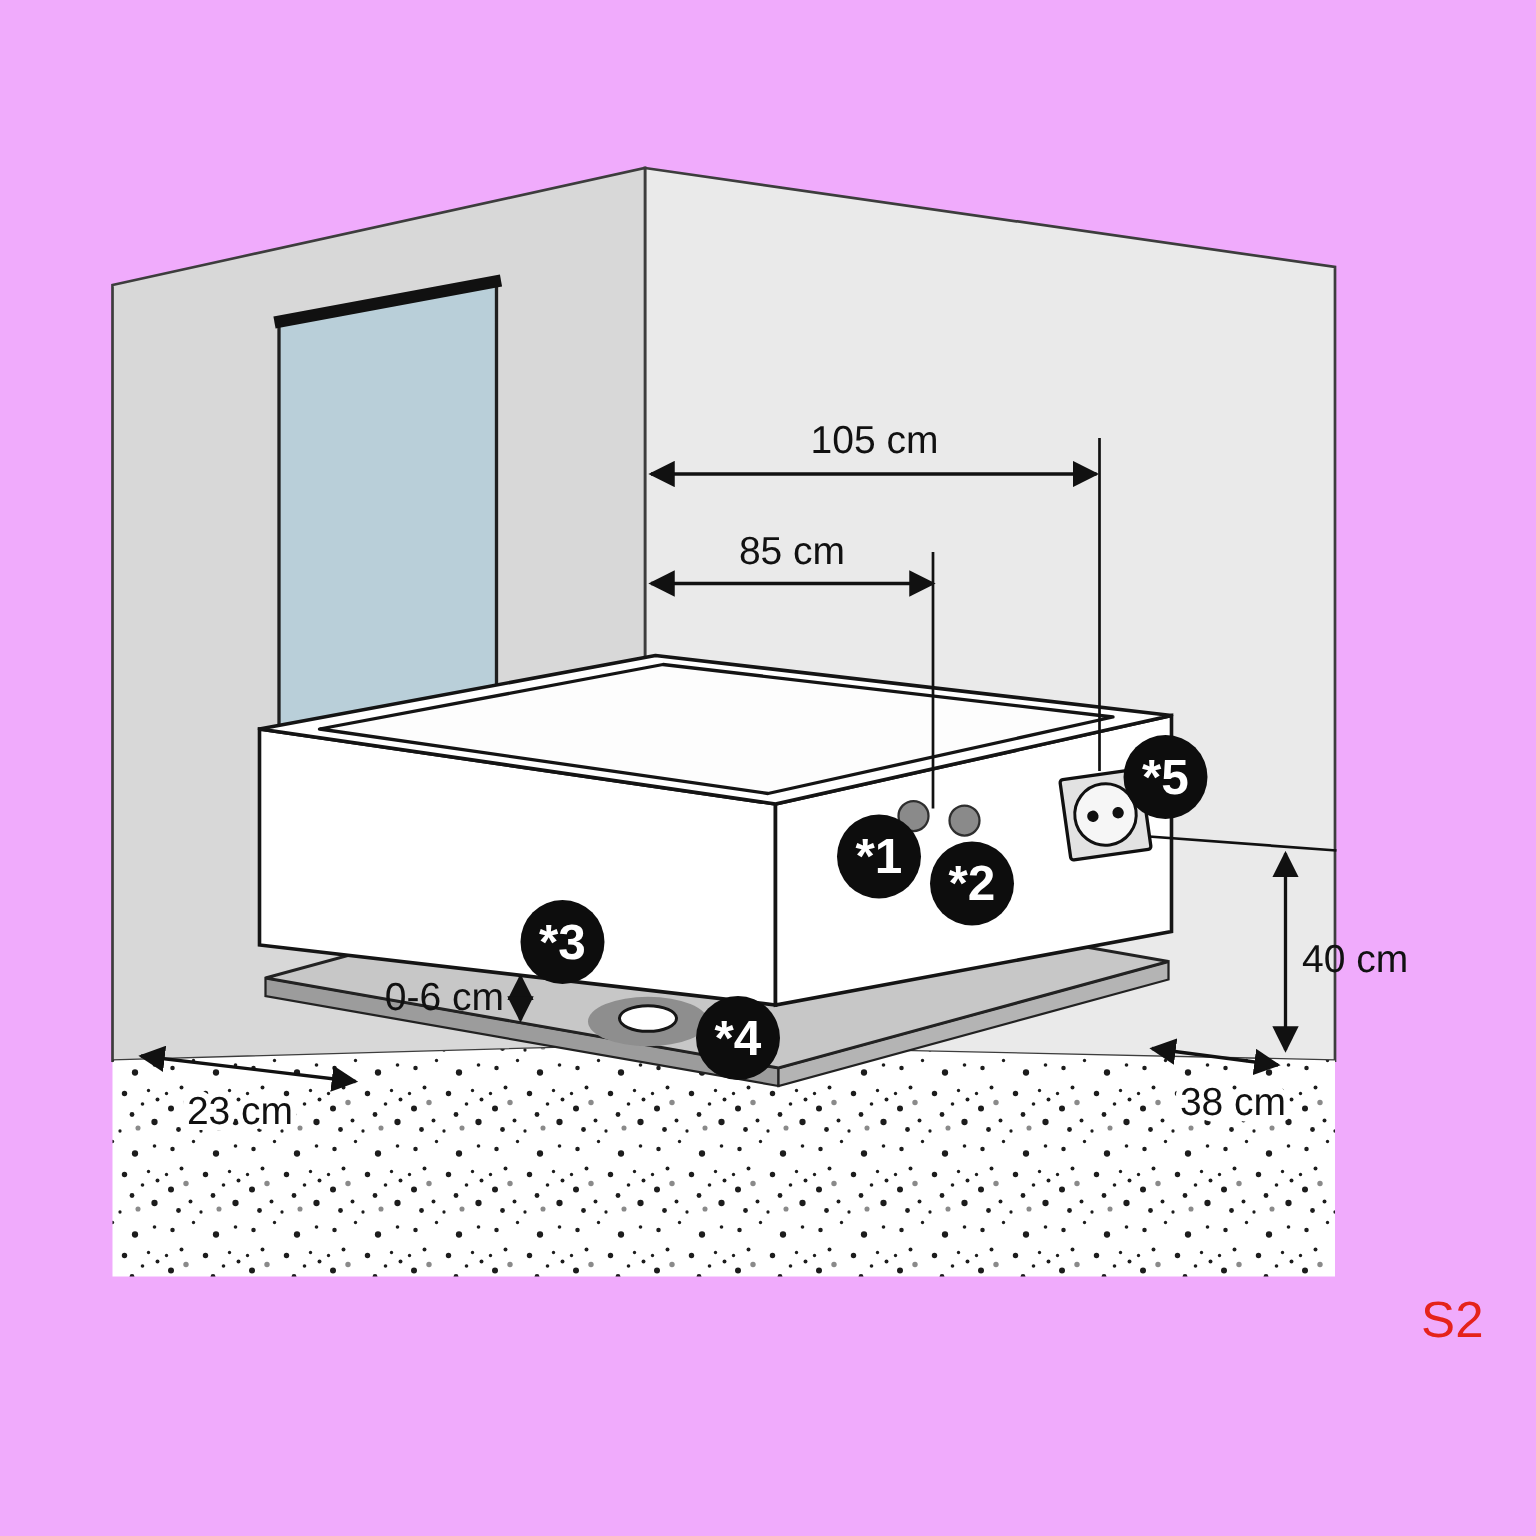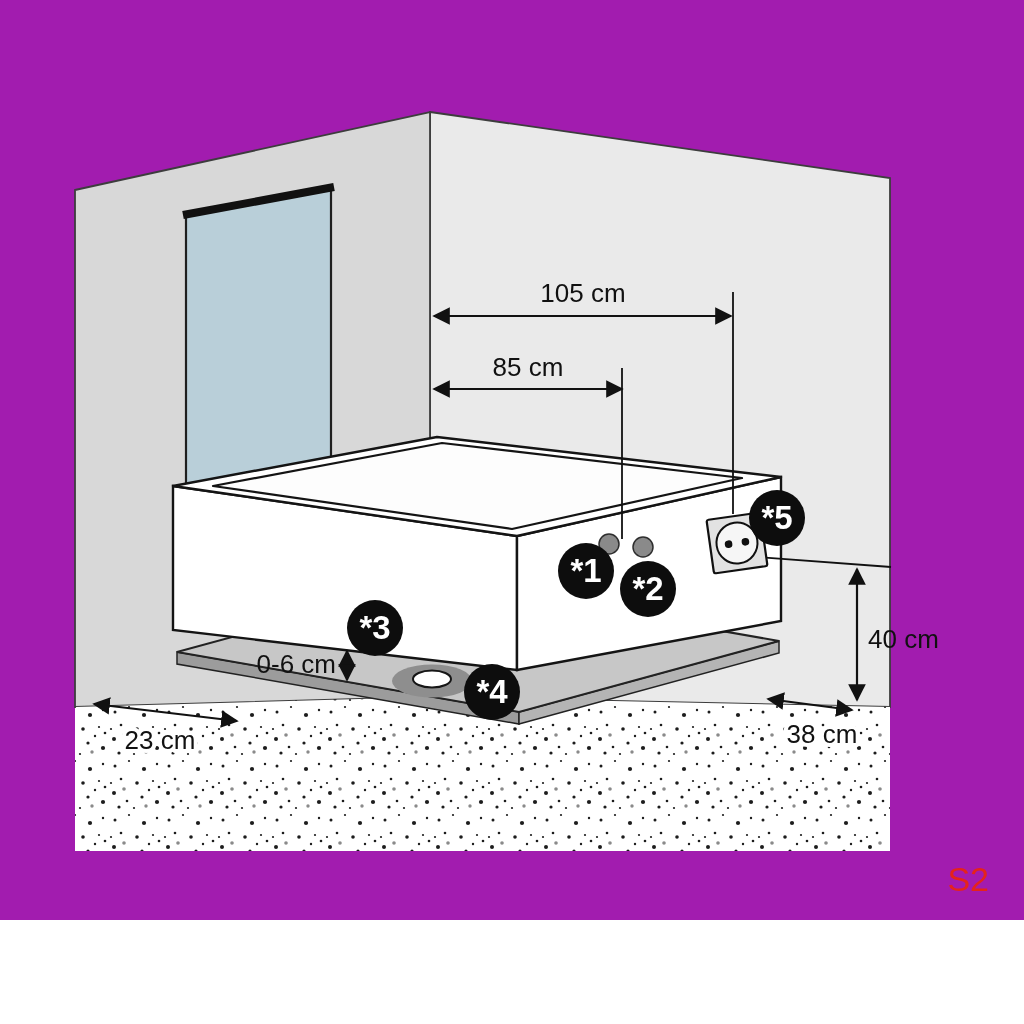--- a/index.html
+++ b/index.html
@@ -1,16 +1,16 @@
 <!DOCTYPE html>
 <html><head>
 <meta charset="utf-8">
 <style>
   html,body{margin:0;padding:0;background:#ffffff;}
-  .stage{width:1024px;height:920px;position:relative;background:#a21caf;overflow:hidden;}
+  .stage{width:1024px;height:1024px;position:relative;background:#f0abfc;overflow:hidden;}
   svg{display:block;}
   svg text{font-family:"Liberation Sans", sans-serif;}
   .dim{font-size:26px;font-weight:500;fill:#111111;}
   .halo{paint-order:stroke;stroke:#ffffff;stroke-width:8px;stroke-linejoin:round;}
   .marker-label{font-size:33px;font-weight:700;fill:#ffffff;text-anchor:middle;}
   .code{font-size:34px;font-weight:500;text-anchor:end;}
   .dimline{stroke:#111111;stroke-width:2.2;fill:none;}
   .refline{stroke:#111111;stroke-width:1.8;fill:none;}
 </style>
 </head>

